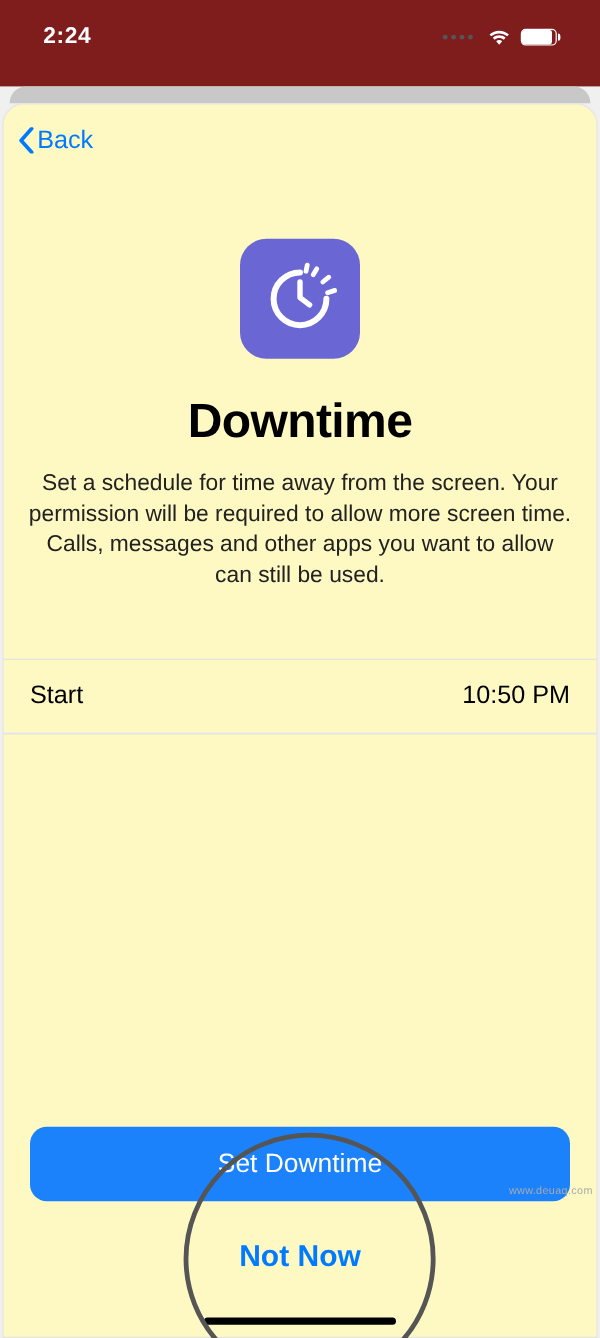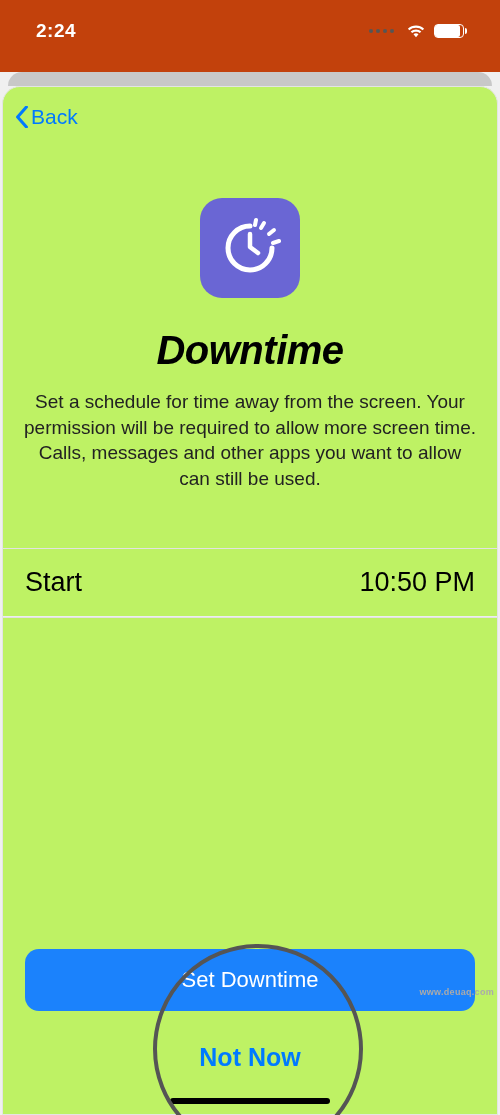--- a/index.html
+++ b/index.html
@@ -5,21 +5,21 @@
     * { margin: 0; padding: 0; box-sizing: border-box; }
     body {
       width: 500px;
       height: 1115px;
       font-family: -apple-system, "SF Pro Text", "Helvetica Neue", Arial, sans-serif;
       background: #f0f0f0;
       overflow: hidden;
       position: relative;
     }
     .status-bar {
-      background: #c2410c;
+      background: #7f1d1d;
       height: 72px;
       display: flex;
       align-items: center;
       justify-content: space-between;
       padding: 0 36px 10px 36px;
       color: #fff;
     }
     .time { font-size: 19px; font-weight: 600; letter-spacing: 0.5px; }
     .status-right { display: flex; align-items: center; gap: 8px; }
     .dots { display: flex; gap: 3px; margin-right: 4px; }
@@ -29,58 +29,57 @@
     .battery::after { content: ''; width: 2.5px; height: 6px; background: #fff; position: absolute; right: -4px; top: 3px; border-radius: 0 2px 2px 0; }
     .battery-fill { background: #fff; height: 100%; width: 90%; border-radius: 2px; }
 
     .sheet-stack {
       background: #c8c8c8;
       height: 14px;
       margin: 0 8px;
       border-radius: 16px 16px 0 0;
     }
     .screen {
-      background: #bef264;
+      background: #fef9c3;
       margin: 0 2px;
       border-radius: 18px 18px 0 0;
       height: calc(100% - 86px);
       display: flex;
       flex-direction: column;
       border: 1px solid #e4e4e4;
       position: relative;
     }
     .nav { padding: 18px 12px 6px; }
     .back-btn { display: inline-flex; align-items: center; color: #007aff; font-size: 21px; gap: 2px; cursor: pointer; }
     .back-btn svg { width: 14px; height: 22px; }
 
     .icon-wrap { display: flex; justify-content: center; margin-top: 60px; }
     .app-icon {
       width: 100px; height: 100px; background: #6a66d4;
       border-radius: 22px; display: flex; align-items: center; justify-content: center;
     }
     .title {
       text-align: center; font-size: 40px; font-weight: 700; margin-top: 30px; color: #000;
       letter-spacing: -0.5px;
-      font-style: italic;
     }
     .desc {
       text-align: center; font-size: 19px; color: #222; line-height: 1.35;
       padding: 16px 20px 0; font-weight: 400;
     }
     .spacer1 { flex: 0 0 56px; }
     .divider-full { height: 1px; background: #e2e2e2; }
     .row {
       display: flex; justify-content: space-between; align-items: flex-start;
-      padding: 18px 22px; font-size: 27px; color: #000;
+      padding: 18px 22px; font-size: 21px; color: #000;
       border-bottom: 1px solid #eee;
     }
     .row:last-child { border-bottom: none; }
 
     .footer {
-      position: absolute; bottom: 2px; left: 0; right: 0;
+      position: absolute; bottom: 12px; left: 0; right: 0;
       padding: 0 22px 30px;
     }
     .primary-btn {
       background: #1b82fc; color: #fff; border-radius: 14px;
       height: 62px; display: flex; align-items: center; justify-content: center;
       font-size: 22px; font-weight: 500; cursor: pointer;
       margin-bottom: 28px;
     }
     .secondary-btn {
       color: #007aff; text-align: center; font-size: 25px; font-weight: 700;
@@ -91,21 +90,21 @@
       width: 160px; height: 6px; background: #000; border-radius: 4px;
     }
     .callout-ring {
       position: absolute; width: 210px; height: 210px;
       border: 4px solid #555; border-radius: 50%;
       left: 150px; bottom: -40px; pointer-events: none;
       background: rgba(255,255,255,0.0);
     }
     .watermark {
       position: absolute; right: 6px; bottom: 118px; font-size: 9px; color: #aaa;
-      transform: rotate(0deg); letter-spacing: 0.3px; font-weight: bold;
+      transform: rotate(0deg); letter-spacing: 0.3px;
     }
   </style>
 </head>
 <body>
 
 <div class="status-bar">
   <div class="time">2:24</div>
   <div class="status-right">
     <div class="dots">
       <div class="dot"></div>

